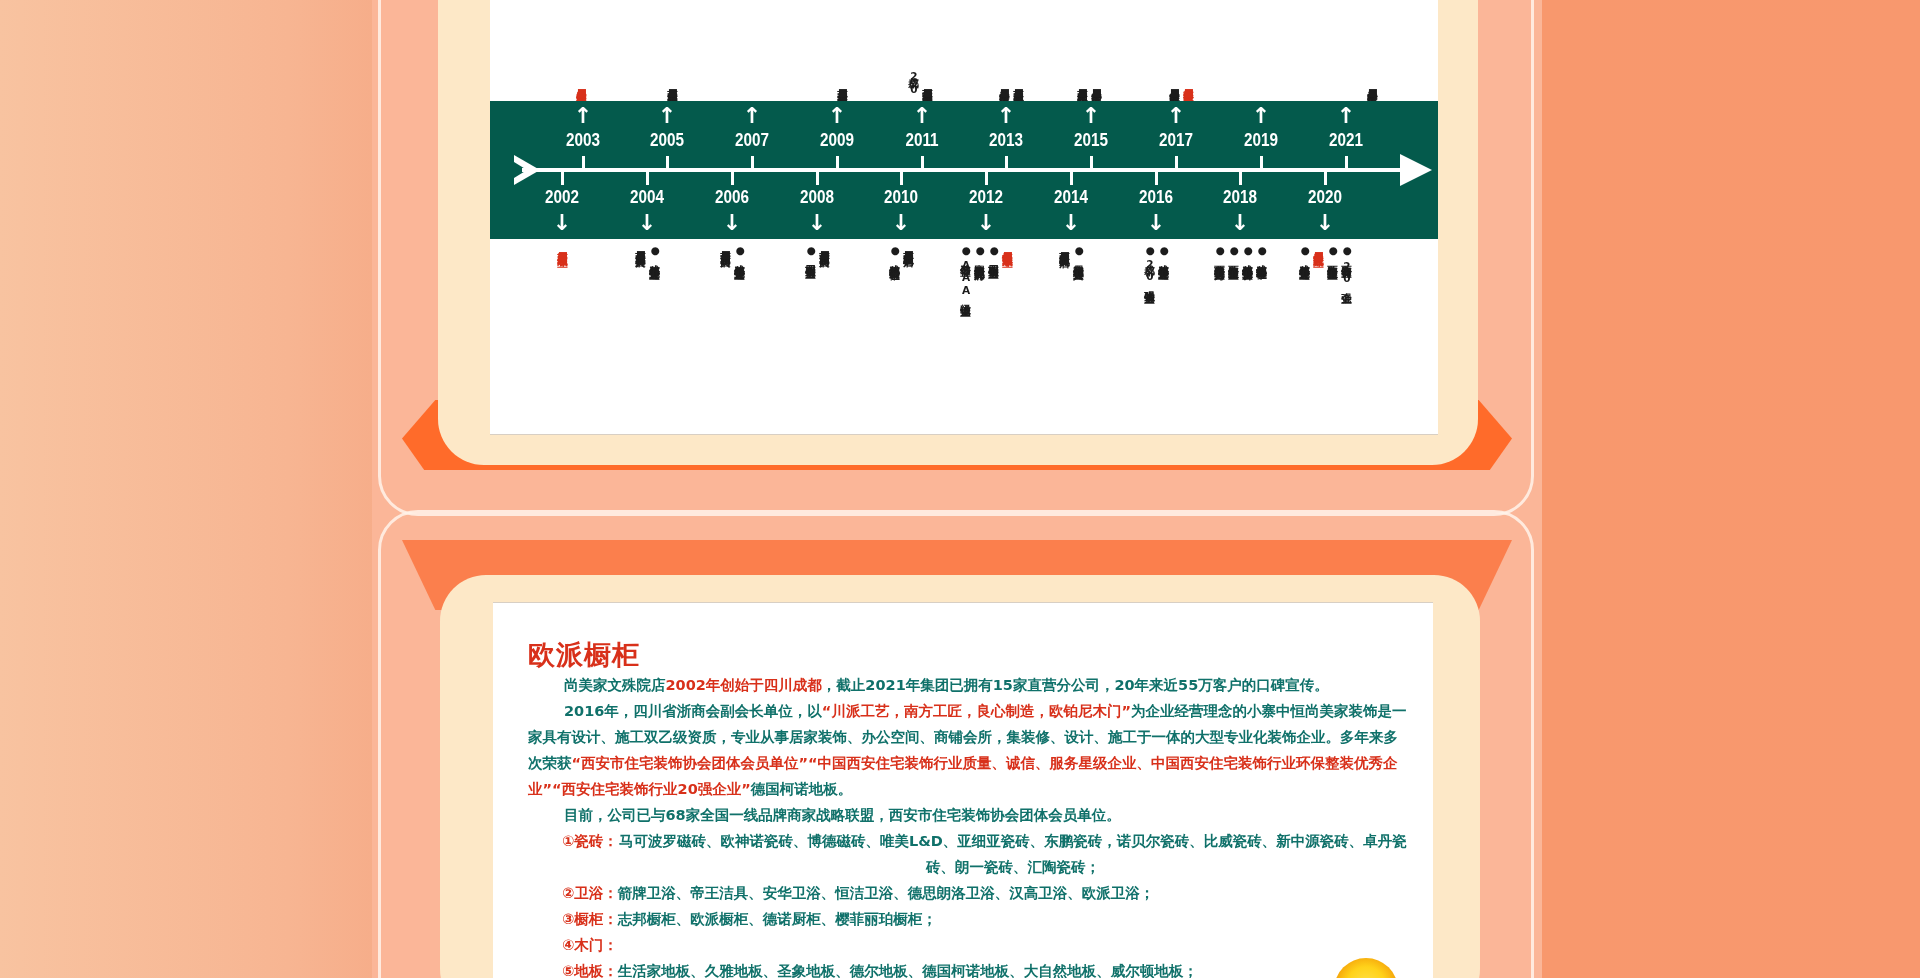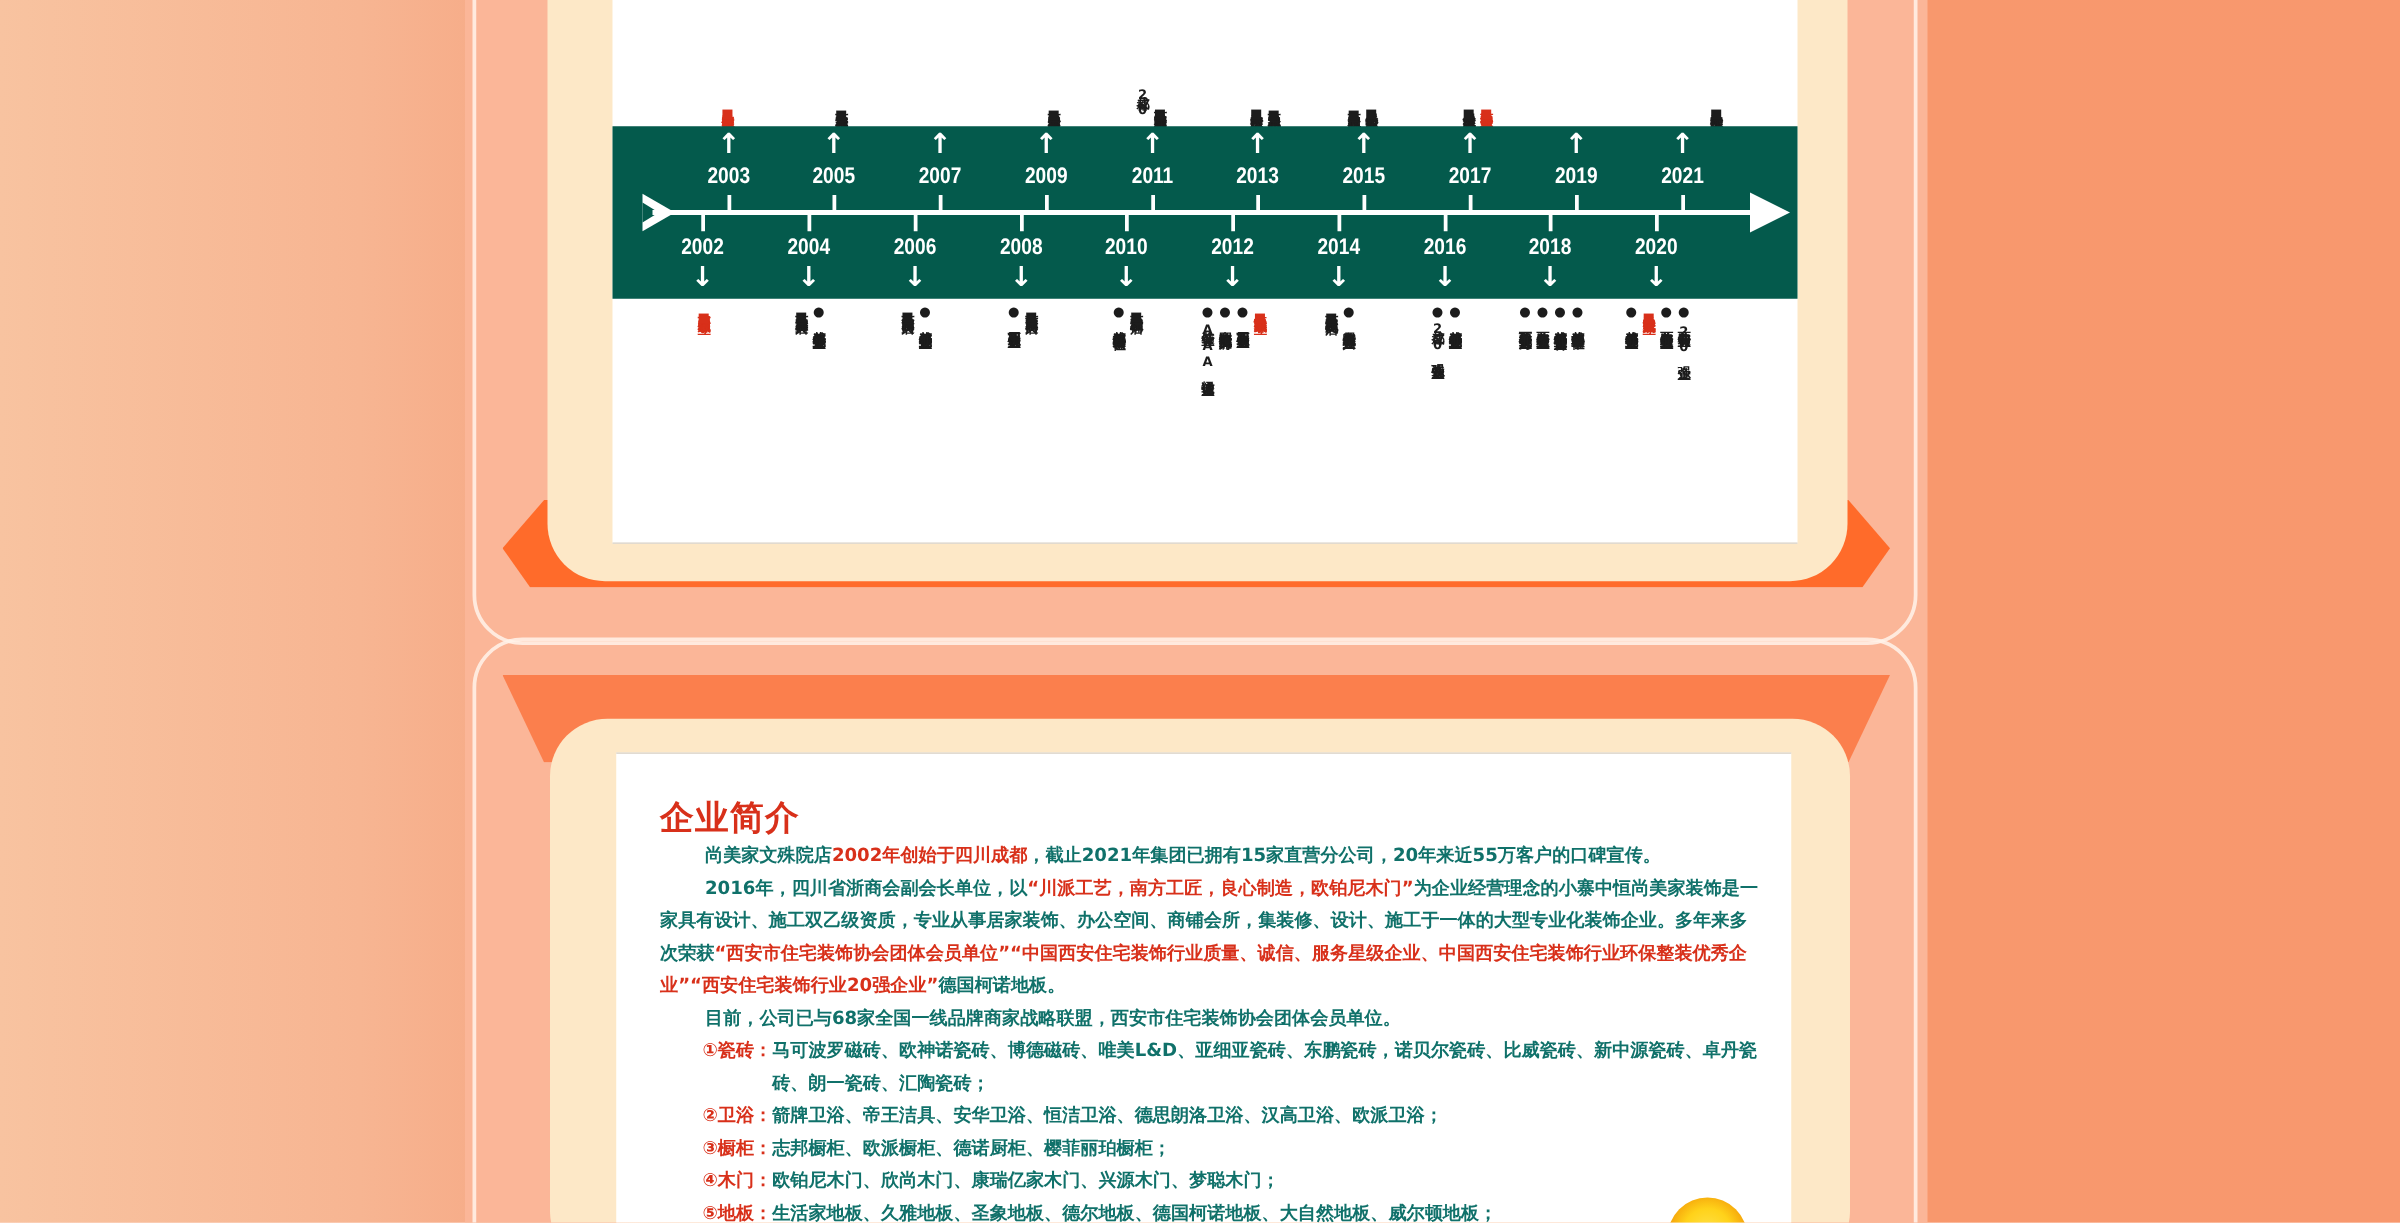--- a/index.html
+++ b/index.html
@@ -22,21 +22,21 @@
   .tick{position:absolute;width:3px;background:#fff;}
   .arr{position:absolute;width:30px;margin-left:-15px;text-align:center;color:#fff;font-size:22px;font-weight:bold;line-height:22px;}
   .vcol{position:absolute;writing-mode:vertical-rl;text-orientation:upright;font-size:10.5px;font-weight:bold;line-height:12px;letter-spacing:0.5px;color:#1c1c1c;font-family:"DejaVu Sans",sans-serif;}
   .vcol.red{color:#d8301a;}
   
   .intro{position:absolute;left:528px;top:638px;width:880px;color:#10716a;font-size:14.5px;line-height:26px;font-weight:bold;}
   .intro h1{margin:0 0 0 0;font-size:27px;line-height:34px;color:#d8301a;font-weight:bold;letter-spacing:1px;}
   .intro p{margin:0;}
   .red{color:#d8301a;}
   .ind{text-indent:36px;}
-  .brand-row{display:flex;padding-left:34px;}
+  .brand-row{display:flex;padding-left:34px;text-align:center;}
   .brand-lbl{color:#d8301a;white-space:nowrap;}
   .flower{position:absolute;left:1334px;top:958px;width:64px;height:40px;border-radius:32px 32px 0 0;background:radial-gradient(circle at 50% 70%,#ffe24a 0%,#ffd21a 45%,#f5a30a 75%,#fff 77%);}
 </style>
 </head>
 <body>
 
 <div class="poster">
   <div class="frame"></div>
   <div class="frame-border" style="left:6px;top:-40px;width:1150px;height:550px;"></div>
   <div class="frame-border" style="left:6px;top:510px;width:1150px;height:520px;"></div>
@@ -168,40 +168,39 @@
       <div class="tick" style="left:749px;top:70px;height:14px;"></div>
       <div class="yr" style="left:750px;top:86px;">2018</div>
       <div class="arr" style="left:750px;top:111px;">↓</div>
       <div class="tick" style="left:834px;top:70px;height:14px;"></div>
       <div class="yr" style="left:835px;top:86px;">2020</div>
       <div class="arr" style="left:835px;top:111px;">↓</div>
     </div>
 </div>
 
 <div class="intro">
-  <h1>企业简介</h1>
+  <h1>欧派橱柜</h1>
   <p class="ind"><span>尚美家文殊院店</span><span class="red">2002年创始于四川成都</span><span>，截止2021年集团已拥有15家直营分公司，20年来近55万客户的口碑宣传。</span></p>
   <p class="ind"><span>2016年，四川省浙商会副会长单位，以</span><span class="red">“川派工艺，南方工匠，良心制造，欧铂尼木门”</span><span>为企业经营理念的小寨中恒尚美家装饰是一家具有设计、施工双乙级资质，专业从事居家装饰、办公空间、商铺会所，集装修、设计、施工于一体的大型专业化装饰企业。多年来多次荣获</span><span class="red">“西安市住宅装饰协会团体会员单位”“中国西安住宅装饰行业质量、诚信、服务星级企业、中国西安住宅装饰行业环保整装优秀企业”“西安住宅装饰行业20强企业”</span><span>德国柯诺地板。</span></p>
   <p class="ind">目前，公司已与68家全国一线品牌商家战略联盟，西安市住宅装饰协会团体会员单位。</p>
   <div id="brands">
       <div class="brand-row">
         <span class="brand-lbl">①瓷砖：</span>
         <span>马可波罗磁砖、欧神诺瓷砖、博德磁砖、唯美L&amp;D、亚细亚瓷砖、东鹏瓷砖，诺贝尔瓷砖、比威瓷砖、新中源瓷砖、卓丹瓷砖、朗一瓷砖、汇陶瓷砖；</span>
       </div>
       <div class="brand-row">
         <span class="brand-lbl">②卫浴：</span>
         <span>箭牌卫浴、帝王洁具、安华卫浴、恒洁卫浴、德思朗洛卫浴、汉高卫浴、欧派卫浴；</span>
       </div>
       <div class="brand-row">
         <span class="brand-lbl">③橱柜：</span>
         <span>志邦橱柜、欧派橱柜、德诺厨柜、樱菲丽珀橱柜；</span>
       </div>
       <div class="brand-row">
         <span class="brand-lbl">④木门：</span>
-        <span>欧铂尼木门、欣尚木门、康瑞亿家木门、兴源木门、梦聪木门；</span>
       </div>
       <div class="brand-row">
         <span class="brand-lbl">⑤地板：</span>
         <span>生活家地板、久雅地板、圣象地板、德尔地板、德国柯诺地板、大自然地板、威尔顿地板；</span>
       </div>
     </div>
 </div>
 <div class="flower"></div>
 
 </body></html>

